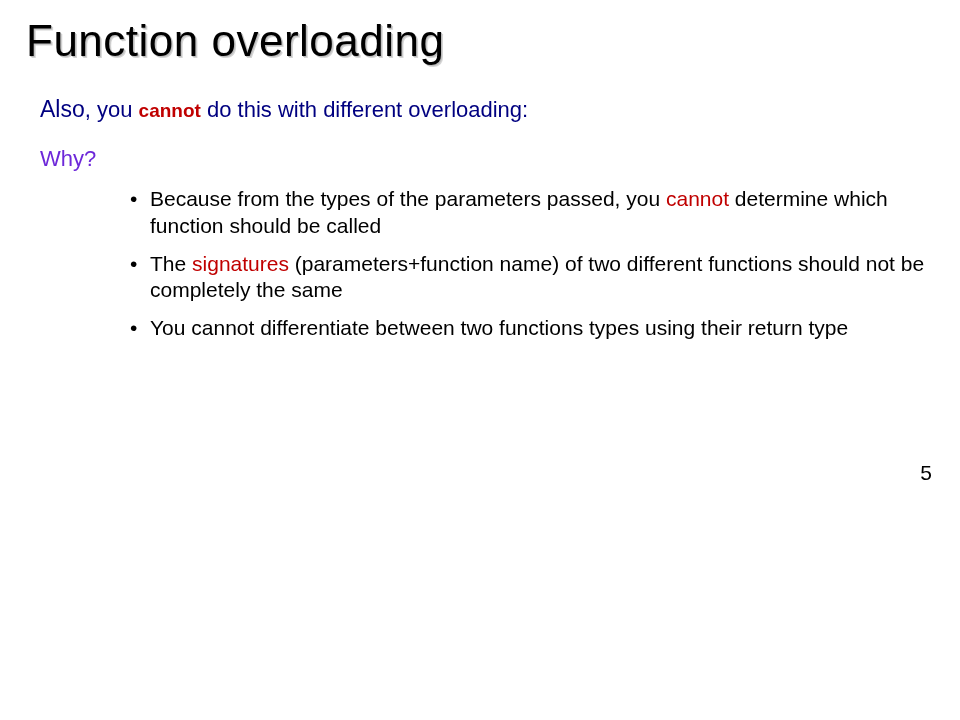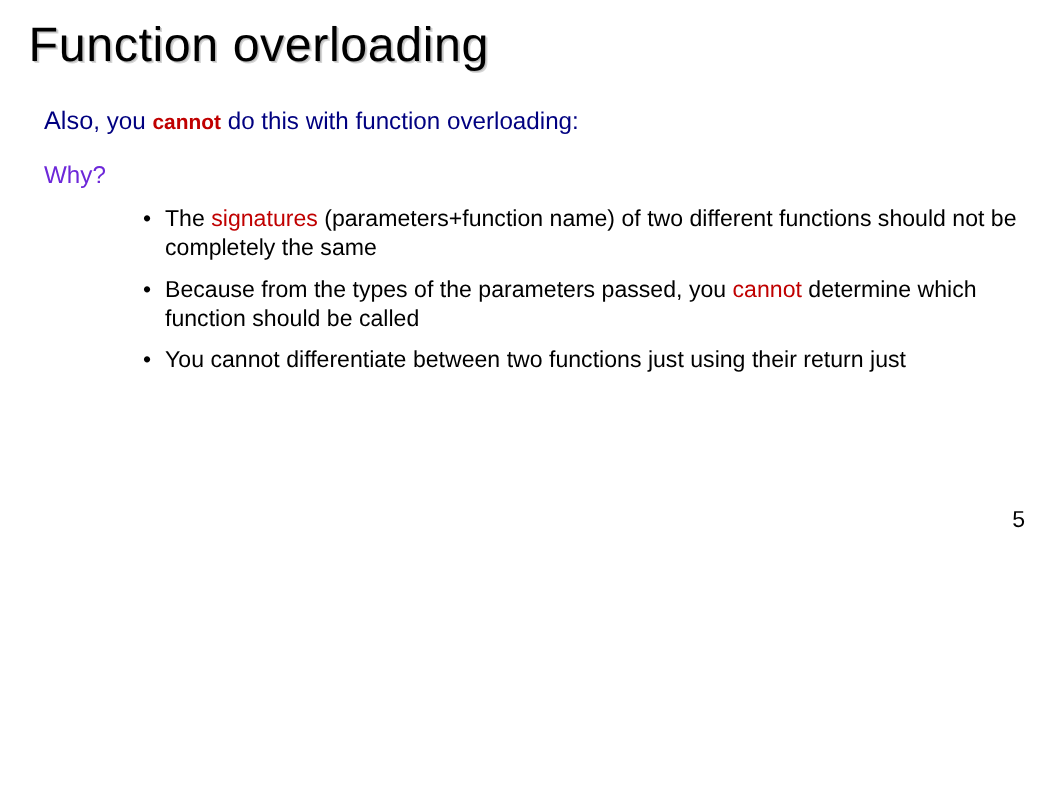--- a/index.html
+++ b/index.html
@@ -89,32 +89,32 @@
   }
 </style>
 </head>
 <body>
 
 <div class="slide">
 
   <h1 class="title">Function overloading</h1>
 
   <p class="lead">
-    <span>Also</span><span class="small">, </span><span class="small">you </span><span class="cannot">cannot</span><span class="small"> do this with function overloading:</span>
+    <span>Also</span><span class="small">, </span><span class="small">you </span><span class="cannot">cannot</span><span class="small"> do this with different overloading:</span>
   </p>
 
 
   <p class="why">Why?</p>
 
   <ul class="bullets">
     <li>
+      <span>Because from the types of the parameters passed, you </span><span class="red">cannot</span><span> determine which function should be called</span>
+    </li>
+    <li>
       <span>The </span><span class="red">signatures</span><span> (parameters+function name) of two different functions should not be completely the same</span>
     </li>
     <li>
-      <span>Because from the types of the parameters passed, you </span><span class="red">cannot</span><span> determine which function should be called</span>
-    </li>
-    <li>
-      <span>You cannot differentiate between two functions just using their return just</span><span class="red"></span><span></span>
+      <span>You cannot differentiate between two functions types using their return type</span><span class="red"></span><span></span>
     </li>
   </ul>
 
   <div class="pagenum">5</div>
 </div>
 
 </body></html>

